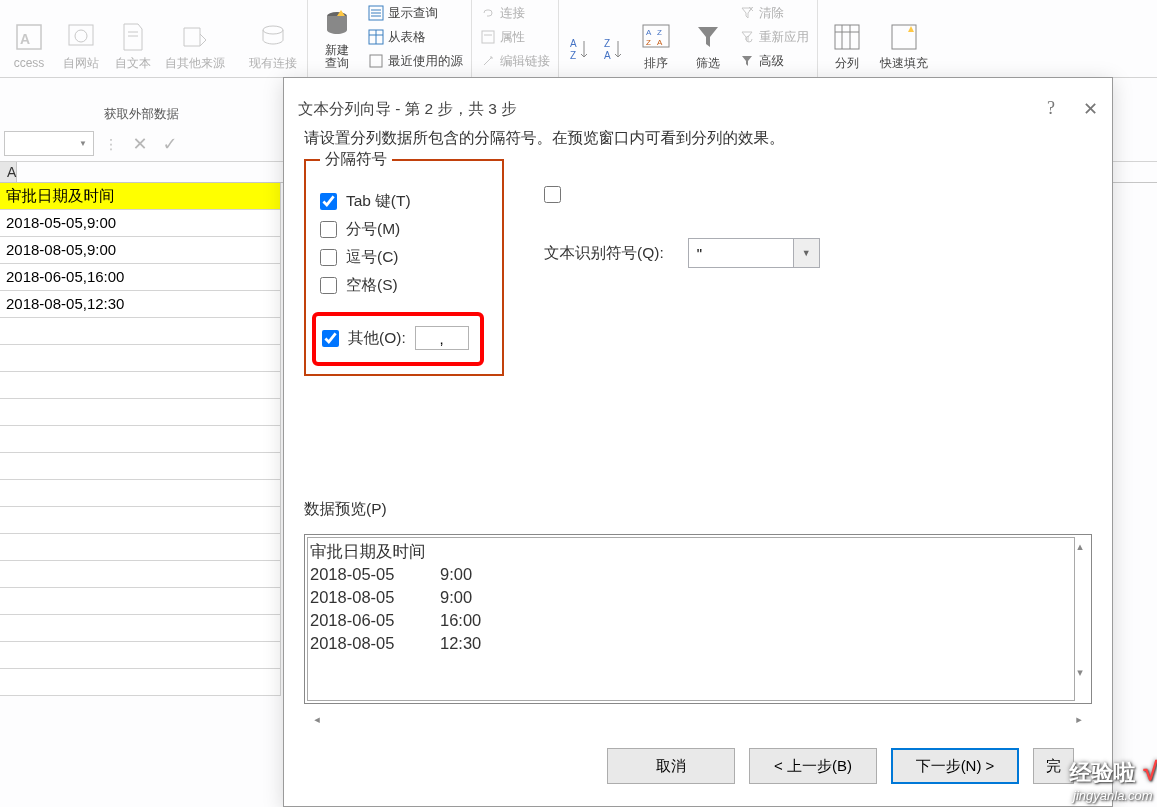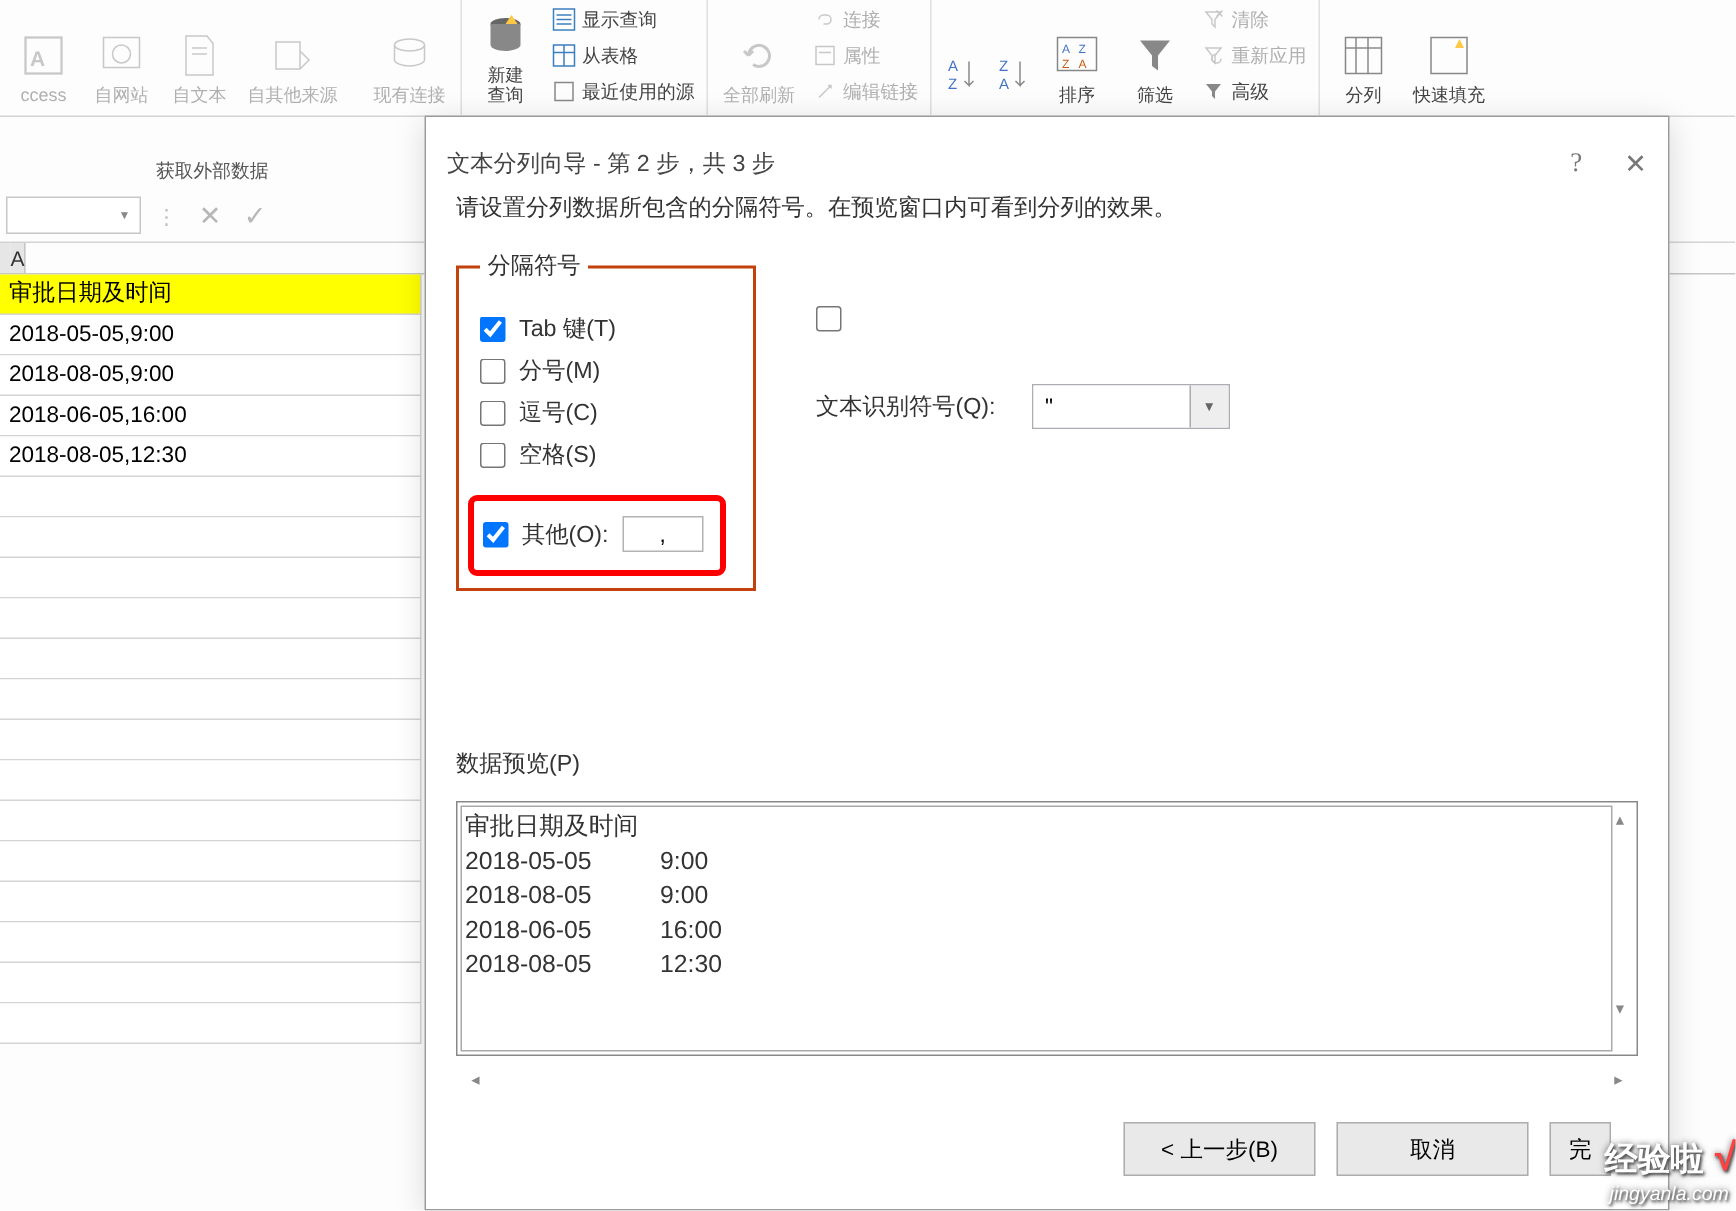--- a/index.html
+++ b/index.html
@@ -35,21 +35,21 @@
     .row { display: flex; height: 27px; }
     .cell { border-right: 1px solid #d4d4d4; border-bottom: 1px solid #d4d4d4; padding: 2px 6px; font-size: 15px; line-height: 22px; color: #000; background:white;}
     .cell.header-cell { background: #ffff00; font-size: 15.5px; }
     .cell.colA { width: 281px; }
 
     
     .dialog { position: absolute; left: 283px; top: 77px; width: 830px; height: 730px; background: #fff; border: 1px solid #9a9a9a; box-shadow: 0 4px 20px rgba(0,0,0,0.15); display: flex; flex-direction: column; }
     .dialog-title { display: flex; align-items: flex-end; justify-content: space-between; height: 42px; padding: 0 14px; font-size: 15.5px; color: #444;}
     .dialog-title .right-controls { display: flex; gap: 28px; color: #777; font-size: 18px;}
     .dialog-body { padding: 8px 20px 10px 20px; flex:1; display: flex; flex-direction: column; font-size: 15.5px; color: #333; }
-    .instructions { margin-bottom: 18px; }
+    .instructions { }
     .top-groups { display:flex; gap: 40px; }
     .delim-fieldset { border: 2px solid #c2410c; padding: 14px 18px 16px 14px; position: relative; width: 200px; margin-bottom: 22px;}
     .delim-fieldset legend { padding: 0 5px; font-size: 15.5px; }
     .chk-row { display: flex; align-items: center; gap: 9px; margin: 7px 0; font-size: 15.5px;}
     .chk-row input[type=checkbox]{ width: 17px; height: 17px; }
     .chk-row input[type=text]{ width: 54px; height: 24px; border: 1px solid #b3b3b3; padding: 0 5px; font-size: 15px; text-align: center;}
     .highlight-box { border: 4px solid #ff0000; border-radius: 6px; padding: 10px 8px 12px 6px; margin-top: 16px; margin-left: -8px; margin-bottom: -8px;}
     
     .right-opts { padding-top: 30px; display:flex; flex-direction:column; gap: 28px; }
     .inline-field { display: flex; align-items: center; gap: 24px; }
@@ -168,28 +168,20 @@
               <rect x="2" y="2" width="12" height="12" fill="none" stroke="#888"></rect>
             </svg>
           <span>最近使用的源</span>
         </div>
       </div>
     </div>
   </div>
 
   <div class="ribbon-group">
     <div class="ribbon-items">
-      <div class="ribbon-btn-large" style="width:60px;">
-        <div class="icon-box">
-            <svg width="30" height="30" viewBox="0 0 30 30">
-              <path d="M8 15a7 7 0 1 1 3 6M8 15l-3-3M8 15l3-3" fill="none" stroke="#c8c8c8" stroke-width="2"></path>
-            </svg>
-          </div>
-        <span class="label">全部刷新</span>
-      </div>
       <div class="ribbon-stack">
         <div class="ribbon-btn-small disabled">
           <svg class="small-icon" viewBox="0 0 16 16">
               <path d="M4 8a3 3 0 0 1 3-3h2a3 3 0 0 1 0 6H7" fill="none" stroke="#c8c8c8"></path>
             </svg>
           <span>连接</span>
         </div>
         <div class="ribbon-btn-small disabled">
           <svg class="small-icon" viewBox="0 0 16 16">
               <rect x="2" y="2" width="12" height="12" fill="none" stroke="#c8c8c8"></rect>
@@ -460,24 +452,27 @@
         </div>
       </div>
       <div class="scroll-h">
         <div class="scroll-arrow">◂</div>
         <div class="scroll-arrow">▸</div>
       </div>
     </div>
 
     <div class="dialog-footer">
       <button class="dlg-btn">
+          <span>取消</span>
+        </button>
+      <button class="dlg-btn">
           <span>&lt; 上一步(B)</span>
         </button>
-      <button class="dlg-btn">
-          <span>取消</span>
+      <button class="dlg-btn primary">
+          <span>下一步(N) &gt;</span>
         </button>
       <button class="dlg-btn" style="min-width:30px;">
           <span>完</span>
         </button>
     </div>
   </div>
 </div>
 
 <div class="watermark">
   <div class="big"><span>经验啦</span> <span class="check">√</span></div>

